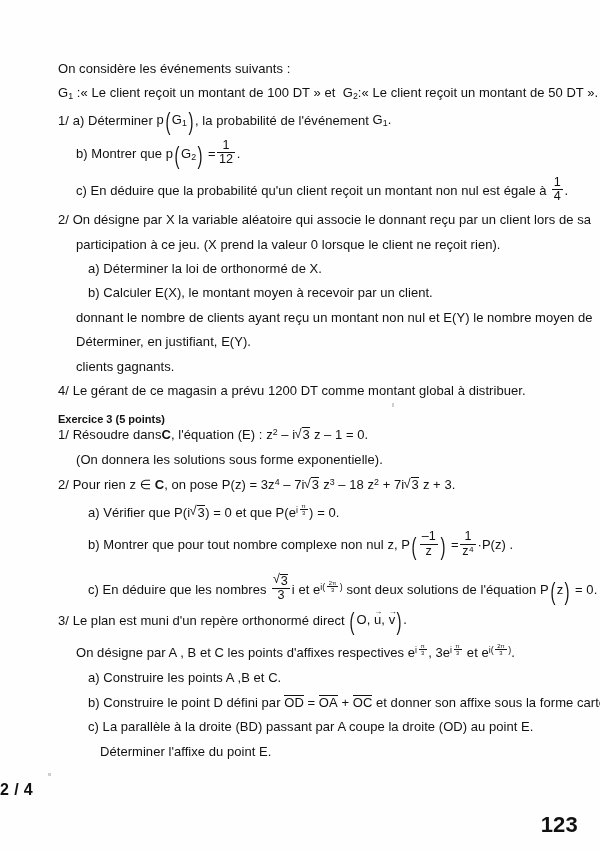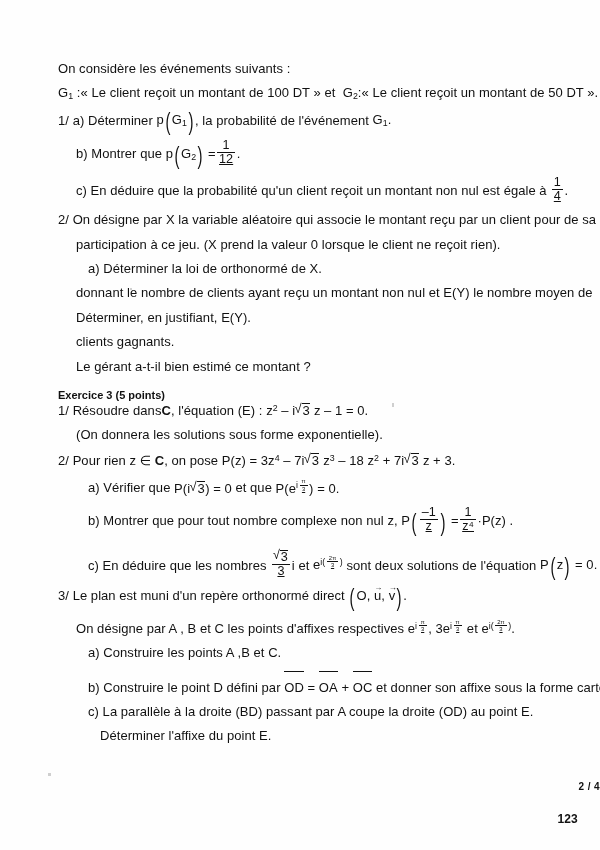--- a/index.html
+++ b/index.html
@@ -61,21 +61,20 @@
     font-size: 0.97em;
   }
   .frac > .num {
     display: block;
     padding: 0 2px;
     border-bottom: 1.1px solid #111;
   }
   .frac > .den {
     display: block;
     padding: 0 2px;
-    text-decoration: underline;
   }
   .frac.sm { font-size: 0.66em; vertical-align: 0.30em; }
   
   .bigpar {
     display: inline-block;
     font-size: 1.85em;
     line-height: 0.62;
     vertical-align: -0.30em;
     font-weight: 400;
     transform: scaleX(0.62);
@@ -96,21 +95,21 @@
   }
   .sqrt > span {
     display: inline-block;
     border-top: 1.05px solid #111;
     padding: 0 0.5px;
   }
   
   .vecbar {
     display: inline-block;
     border-top: 1.1px solid #111;
-    padding-top: 9px;
+    padding-top: 0px;
     line-height: 1.05;
   }
   .arrowhat {
     display: inline-block;
     position: relative;
   }
   .arrowhat::after {
     content: "\2192";
     position: absolute;
     left: 0;
@@ -125,30 +124,30 @@
     display: inline-block;
     vertical-align: 0.46em;
     font-size: 0.68em;
     line-height: 1;
   }
   .footer-page {
     position: absolute;
     left: 0;
     right: 0;
     top: 781px;
-    text-align: right;
-    font-size: 10px;
+    text-align: left;
+    font-size: 16px;
     font-weight: bold;
     letter-spacing: 0.4px;
   }
   .corner-num {
     position: absolute;
     right: 22px;
     top: 812px;
-    font-size: 12px;
+    font-size: 22px;
     font-weight: bold;
     letter-spacing: 0.2px;
   }
   .speck {
     position: absolute;
     background: #cfcfcf;
   }
 </style>
 </head>
 <body>
@@ -187,42 +186,47 @@
     </div>
 
     <div class="line ind2">
       <span>c)</span>
       <span>En déduire que la probabilité  qu'un client reçoit un montant non nul est égale à</span>
       <span class="frac"><span class="num">1</span><span class="den">4</span></span><span>.</span>
     </div>
 
     <div class="line ind1">
       <span>2/</span>
-      <span>On désigne par X la variable aléatoire qui  associe le montant reçu par un client pour de sa</span>
+      <span>On désigne par X la variable aléatoire qui  associe le donnant reçu par un client lors de sa</span>
     </div>
     <div class="line ind2">
       <span>participation à ce  jeu. (X prend la valeur 0 lorsque le client ne reçoit rien).</span>
     </div>
     <div class="line ind3">
       <span>a)</span>
       <span>Déterminer la loi de orthonormé de X.</span>
     </div>
+    <div class="line ind3">
+      <span>b)</span>
+      <span>Calculer  E(X), le montant moyen à recevoir par un client.</span>
+    </div>
 
     <div class="line ind2">
       <span>donnant  le nombre de clients ayant reçu un montant non nul et E(Y) le nombre moyen de</span>
     </div>
     <div class="line ind2">
       <span>Déterminer, en justifiant,  E(Y).</span>
     </div>
     <div class="line ind2">
       <span>clients gagnants.</span>
     </div>
 
-    <div class="line ind2">
-      <span>Le gérant  a-t-il bien estimé ce montant ?</span>
+    <div class="line ind1">
+      <span>4/</span>
+      <span>Le gérant de ce magasin a prévu 1200 DT comme montant  global à distribuer.</span>
     </div>
 
     <div class="head">Exercice 3  (5 points)</div>
 
     <div class="line ind1">
       <span>1/</span>
       <span>Résoudre dans</span><span style="font-weight:bold;">C</span><span>, l'équation  (E) :</span>
       <span>z<sup>2</sup> – i<span class="sqrt"><span>3</span></span> z – 1 = 0.</span>
     </div>
     <div class="line ind2">

